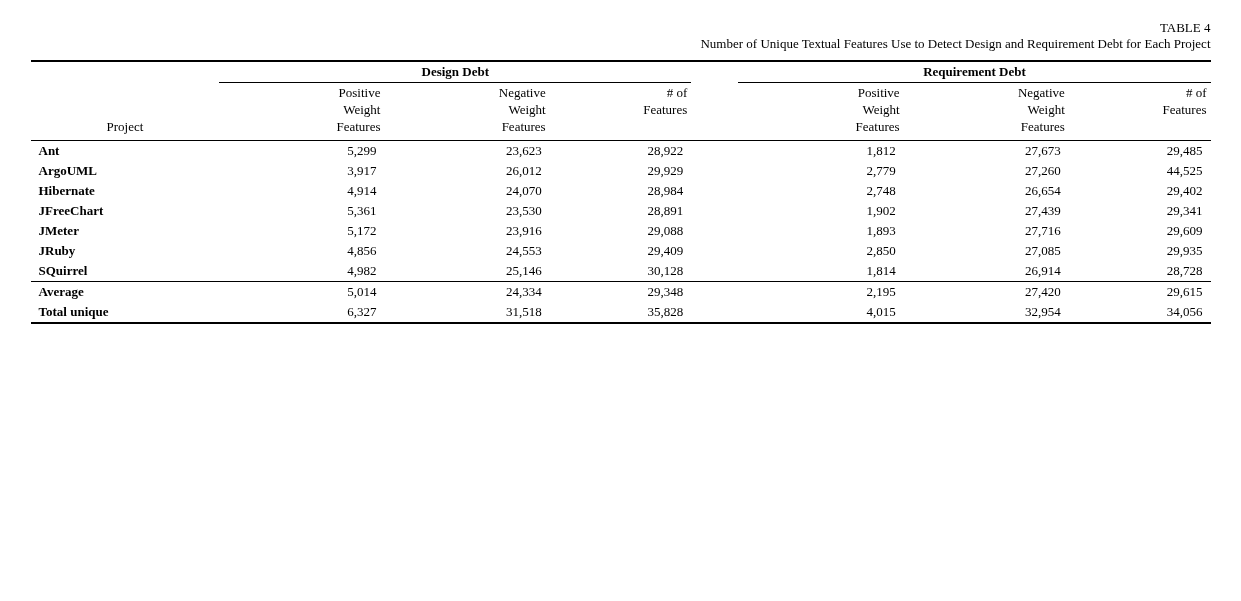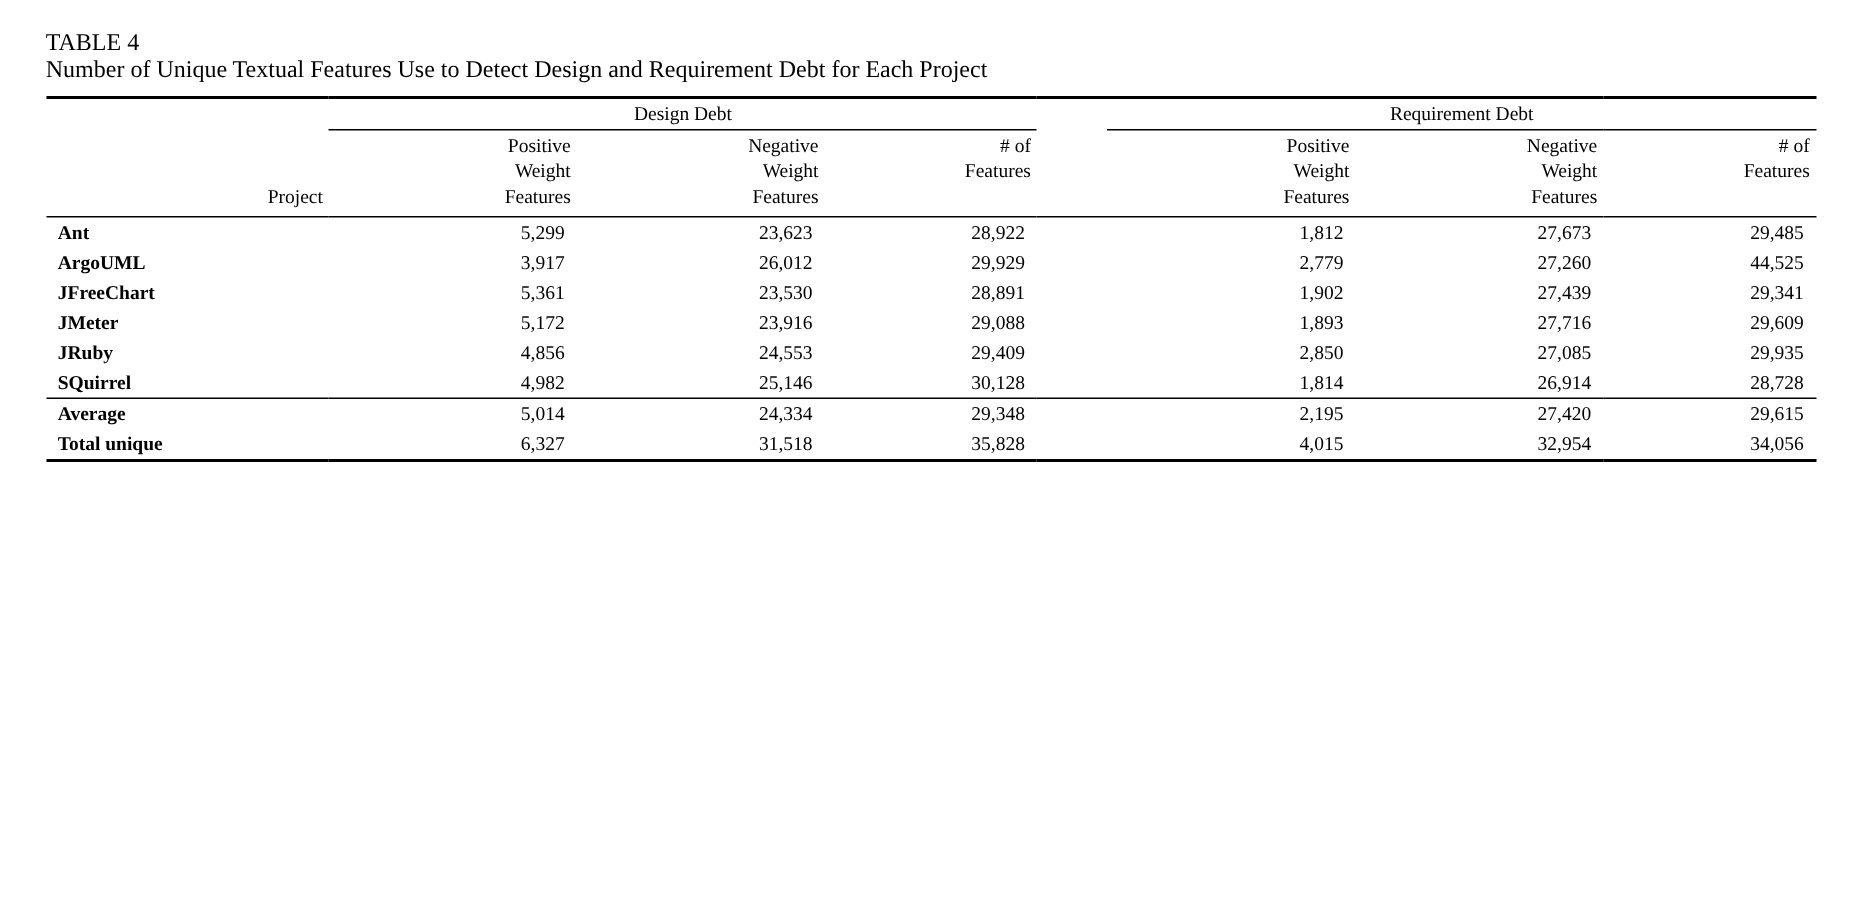--- a/index.html
+++ b/index.html
@@ -12,60 +12,60 @@
       justify-content: center;
       align-items: flex-start;
       padding: 20px;
       width: 1241px;
       min-height: 601px;
     }
     .table-container {
       width: 1180px;
     }
     .table-title {
-      text-align: left;
+      text-align: right;
       margin-bottom: 4px;
-      font-size: 16px;
+      font-size: 13px;
     }
     .table-title .title-main {
       font-weight: normal;
       display: block;
     }
     .table-title .title-sub {
       font-weight: normal;
       display: block;
     }
     table {
       width: 100%;
       border-collapse: collapse;
       margin-top: 8px;
     }
     .top-border {
       border-top: 2px solid #000;
     }
     .section-header-row td {
       text-align: center;
       padding: 2px 4px;
-      font-weight: normal;
+      font-weight: bold;
     }
     .design-debt-header {
       border-bottom: 1px solid #000;
     }
     .req-debt-header {
       border-bottom: 1px solid #000;
     }
     .col-header-row td {
       text-align: right;
       vertical-align: top;
       padding: 2px 4px 4px 4px;
       font-weight: normal;
       line-height: 1.3;
     }
     .col-header-row td.project-col {
-      text-align: right;
+      text-align: center;
       vertical-align: bottom;
       padding-bottom: 4px;
     }
     .data-row td {
       padding: 2px 8px;
       text-align: right;
       vertical-align: top;
       font-weight: normal;
     }
     .data-row td.project-name {
@@ -134,20 +134,30 @@
           <td class="project-name">ArgoUML</td>
           <td>3,917</td>
           <td>26,012</td>
           <td>29,929</td>
           <td></td>
           <td>2,779</td>
           <td>27,260</td>
           <td>44,525</td>
         </tr>
         <tr class="data-row">
+          <td class="project-name">Hibernate</td>
+          <td>4,914</td>
+          <td>24,070</td>
+          <td>28,984</td>
+          <td></td>
+          <td>2,748</td>
+          <td>26,654</td>
+          <td>29,402</td>
+        </tr>
+        <tr class="data-row">
           <td class="project-name">JFreeChart</td>
           <td>5,361</td>
           <td>23,530</td>
           <td>28,891</td>
           <td></td>
           <td>1,902</td>
           <td>27,439</td>
           <td>29,341</td>
         </tr>
         <tr class="data-row">

